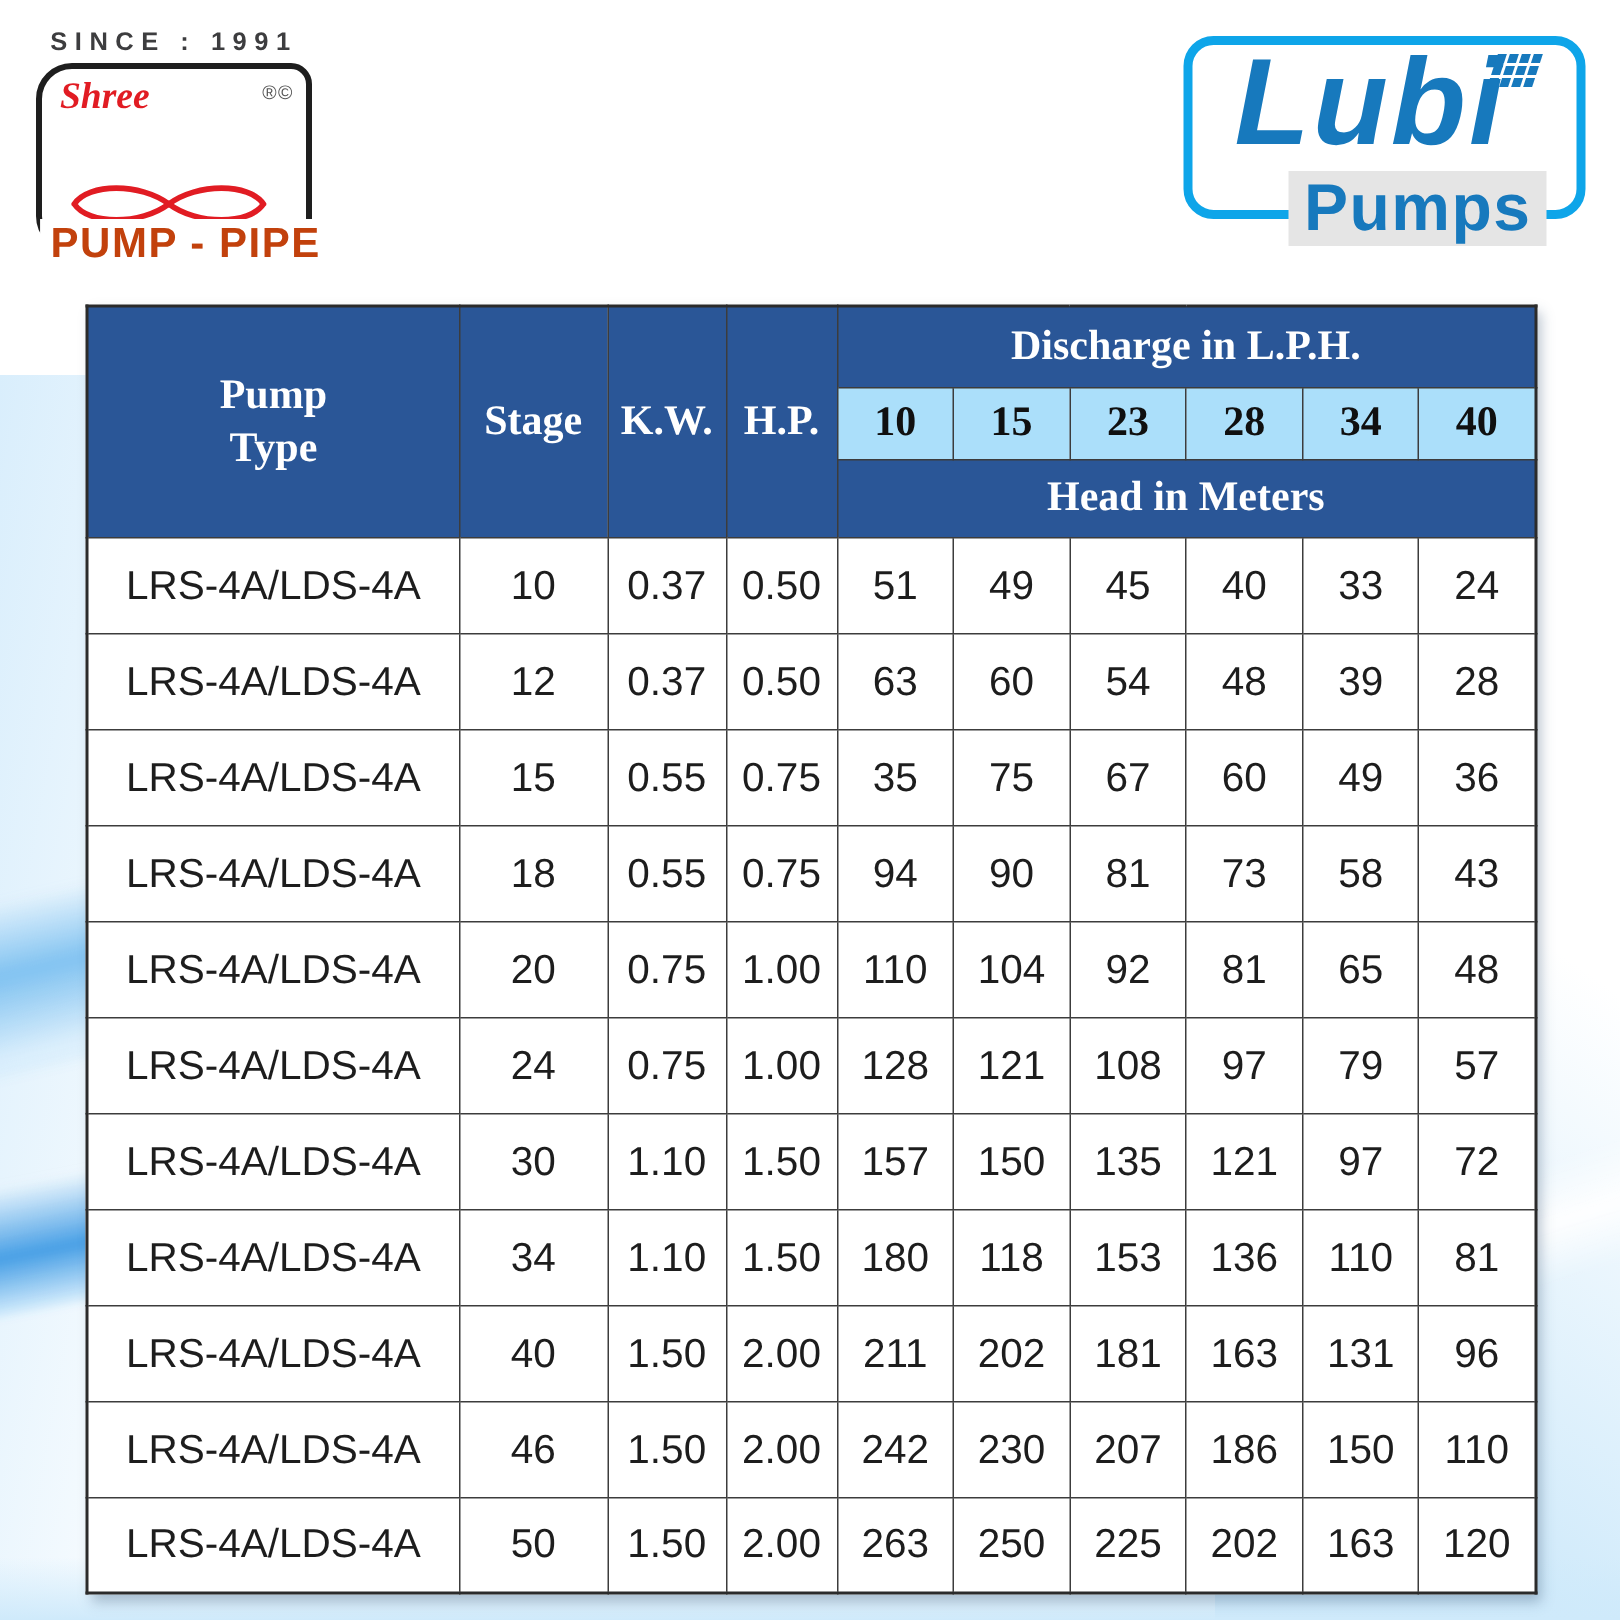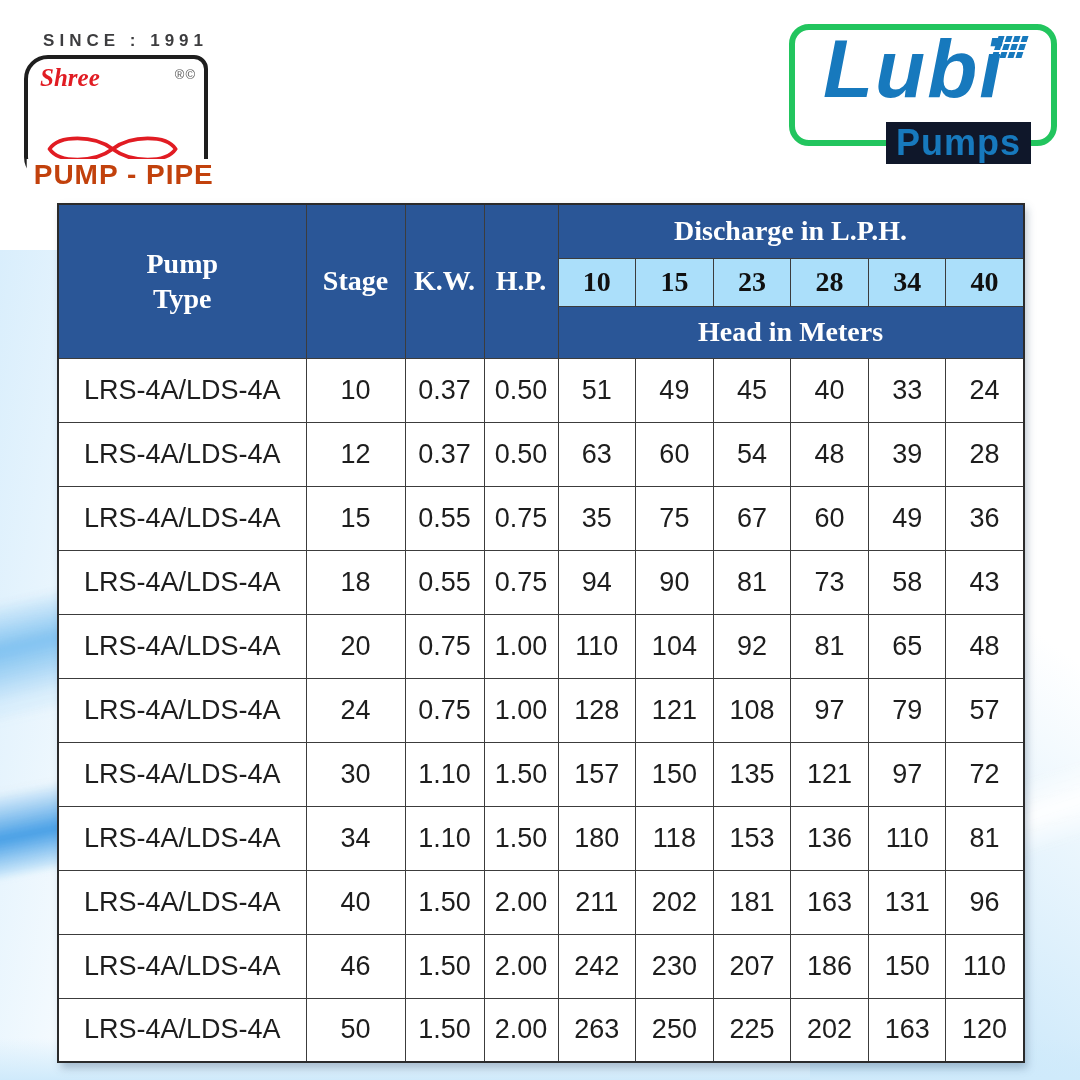--- a/index.html
+++ b/index.html
@@ -23,43 +23,43 @@
     background:linear-gradient(215deg, rgba(255,255,255,0) 18%, #c9e7fa 85%); }
   .bg-right-streak { position:absolute; right:-70px; top:795px; width:340px; height:75px;
     background:linear-gradient(to bottom, rgba(255,255,255,0), rgba(255,255,255,0.95), rgba(255,255,255,0));
     transform:rotate(-18deg); filter:blur(4px); }
   .bg-bottom { position:absolute; left:0; bottom:0; width:100%; height:42px;
     background:linear-gradient(to top, #cfeafb, rgba(255,255,255,0)); }
 
   .content { position:absolute; inset:0; z-index:1; }
 
   
-  .ram-wrap { position:absolute; left:24px; top:31px; width:184px; text-align:right; }
+  .ram-wrap { position:absolute; left:24px; top:18px; width:184px; text-align:center; }
   .ram-since { font-weight:bold; font-size:17px; letter-spacing:5px; color:#3d3d3f; margin-bottom:4px; }
   .ram-box { position:relative; height:126px; border:4px solid #1e1e1e; border-radius:24px 14px 14px 24px; background:#fff; }
   .ram-shree { position:absolute; left:12px; top:5px; color:#e11c23;
     font-family:"Liberation Serif", serif; font-style:italic; font-weight:bold; font-size:25px; }
   .ram-name { position:absolute; left:0; right:0; top:14px; color:#e11c23;
     font-family:"Liberation Serif", serif; font-weight:bold; font-size:58px; line-height:1; letter-spacing:1px; }
   .ram-marks { position:absolute; right:8px; top:8px; font-size:13px; color:#555; letter-spacing:1px; }
   .ram-swirl { position:absolute; left:14px; right:14px; top:74px; height:32px; }
   .ram-pump-pipe { position:absolute; left:50%; bottom:-14px; transform:translateX(-46%);
     background:#fff; padding:0 7px; font-weight:bold; font-size:28px; color:#c2410c; letter-spacing:1px; white-space:nowrap; }
 
   
   .lubi-wrap { position:absolute; right:23px; top:24px; width:268px; height:122px; }
-  .lubi-box { position:relative; width:100%; height:100%; border:6px solid #22c55e; border-radius:20px; background:transparent; }
+  .lubi-box { position:relative; width:100%; height:100%; border:6px solid #0ea5e9; border-radius:20px; background:transparent; }
   .lubi-name { position:absolute; left:28px; top:-4px; color:#1779bd;
     font-style:italic; font-weight:bold; font-size:82px; line-height:1.05; letter-spacing:2px;
     font-family:"Liberation Sans", sans-serif; }
   .lubi-grid { position:absolute; right:26px; top:6px; display:grid;
     grid-template-columns:repeat(4, 6px); grid-auto-rows:6px; gap:2px; transform:skewX(-18deg); }
   .lubi-grid i { background:#1779bd; display:block; }
-  .lubi-pumps { position:absolute; right:20px; bottom:-24px; background:#0f172a; padding:0 10px;
-    color:#1779bd; font-weight:bold; font-size:36px; letter-spacing:1px; }
+  .lubi-pumps { position:absolute; right:20px; bottom:-24px; background:#e5e5e5; padding:0 10px;
+    color:#1779bd; font-weight:bold; font-size:44px; letter-spacing:1px; }
 
   
   .pump-table-wrap { position:absolute; left:57px; top:203px; width:966px;
     box-shadow:4px 5px 8px rgba(60,90,120,0.35); background:#fff; }
   table.pump { border-collapse:collapse; width:966px; table-layout:fixed; }
   table.pump th, table.pump td { border:1px solid #3c3c3c; text-align:center; vertical-align:middle; }
   table.pump { border:2px solid #2b2b2b; }
   th.dark { background:#2a5697; color:#ffffff;
     font-family:"Liberation Serif", serif; font-weight:bold; font-size:28px; }
   th.light { background:#abdffa; color:#101010;

